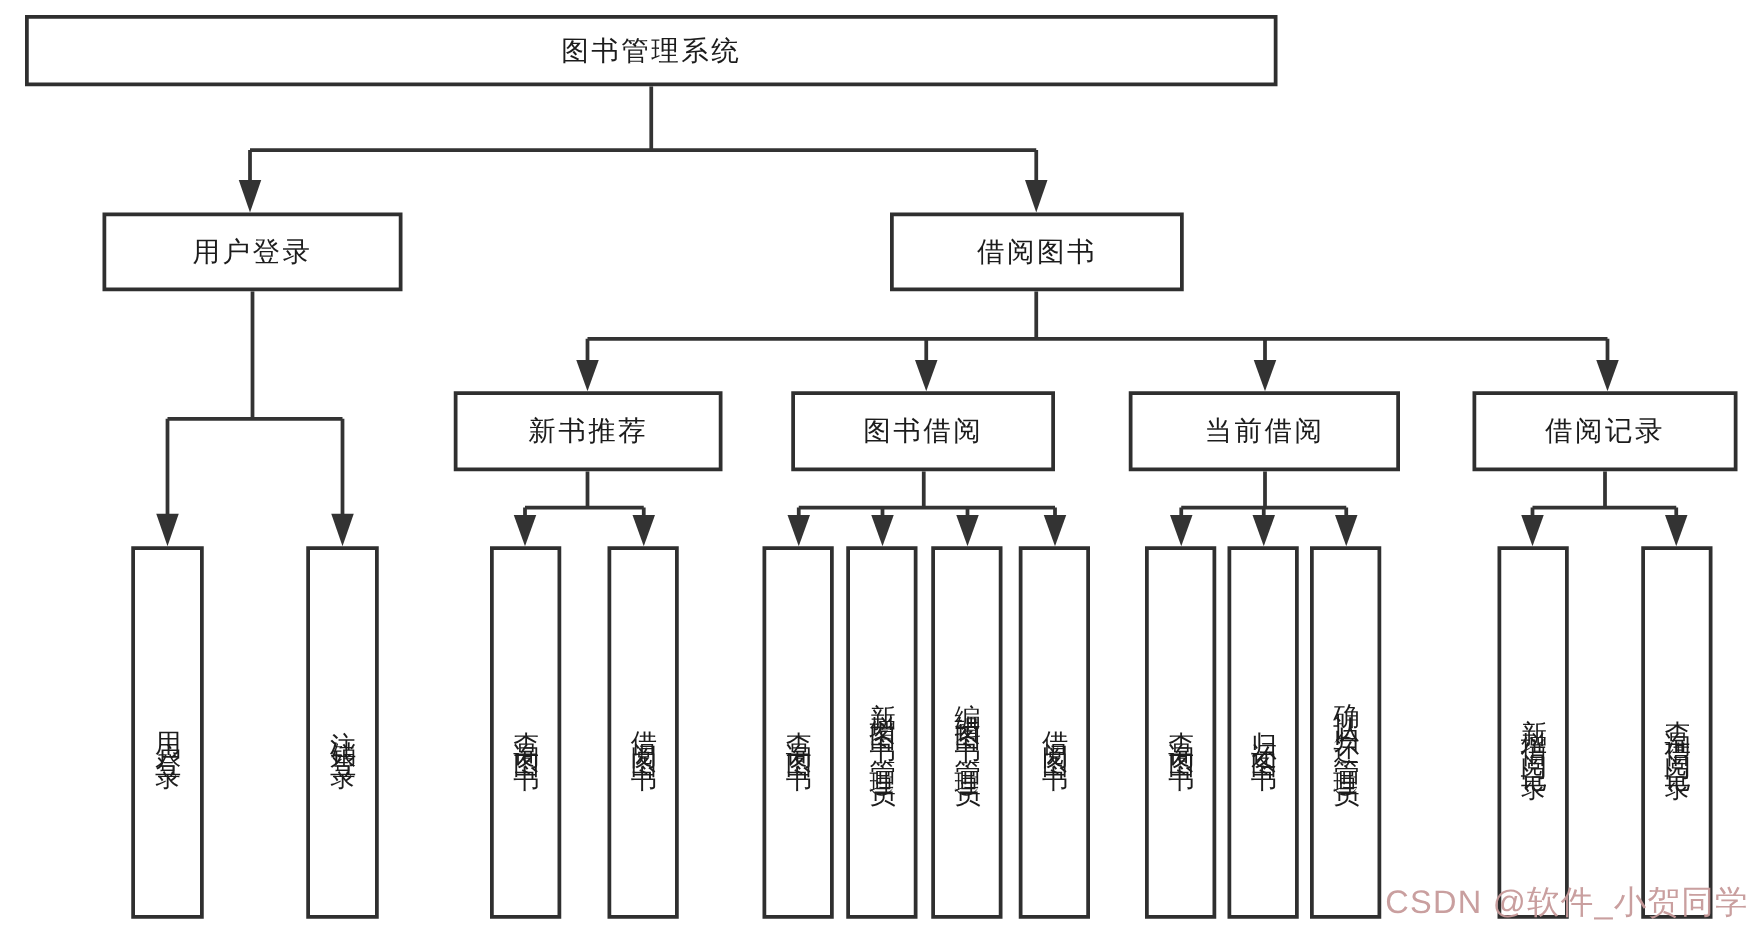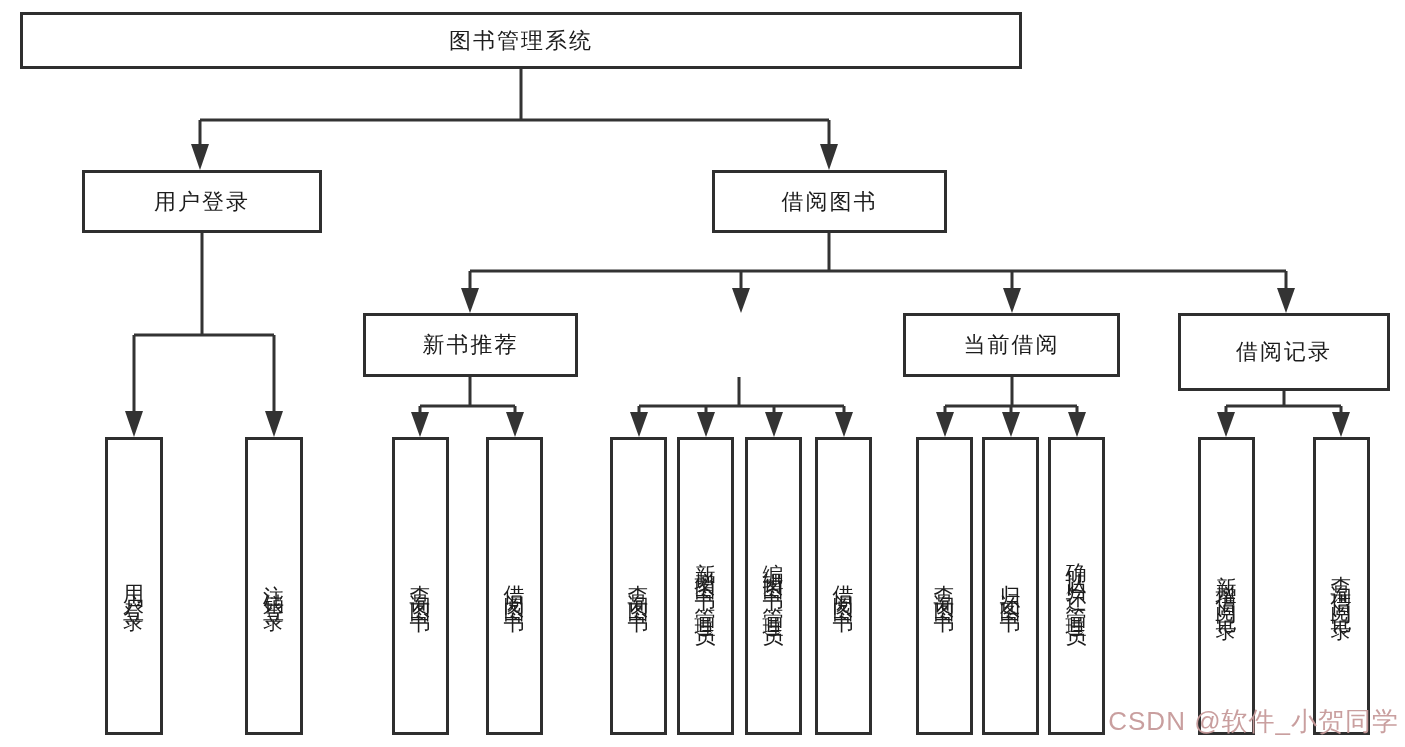--- a/index.html
+++ b/index.html
@@ -100,24 +100,27 @@
   <div class="hbox" style="left:82px;top:170px;width:240px;height:63px;">
     <span>用户登录</span>
   </div>
   <div class="hbox" style="left:712px;top:170px;width:235px;height:63px;">
     <span>借阅图书</span>
   </div>
 
   <div class="hbox" style="left:363px;top:313px;width:215px;height:64px;justify-content:center;">
     <span>新书推荐</span>
   </div>
+  <div class="hbox" style="left:633px;top:313px;width:211px;height:64px;">
+    <span>图书借阅</span>
+  </div>
   <div class="hbox" style="left:903px;top:313px;width:217px;height:64px;">
     <span>当前借阅</span>
   </div>
-  <div class="hbox" style="left:1178px;top:313px;width:212px;height:78px;">
+  <div class="hbox" style="left:1178px;top:313px;width:212px;height:64px;">
     <span>借阅记录</span>
   </div>
 
   <div class="vbox" style="left:105px;width:58px;">
     <span>用户登录</span>
   </div>
   <div class="vbox" style="left:245px;width:58px;">
     <span>注销登录</span>
   </div>
 

